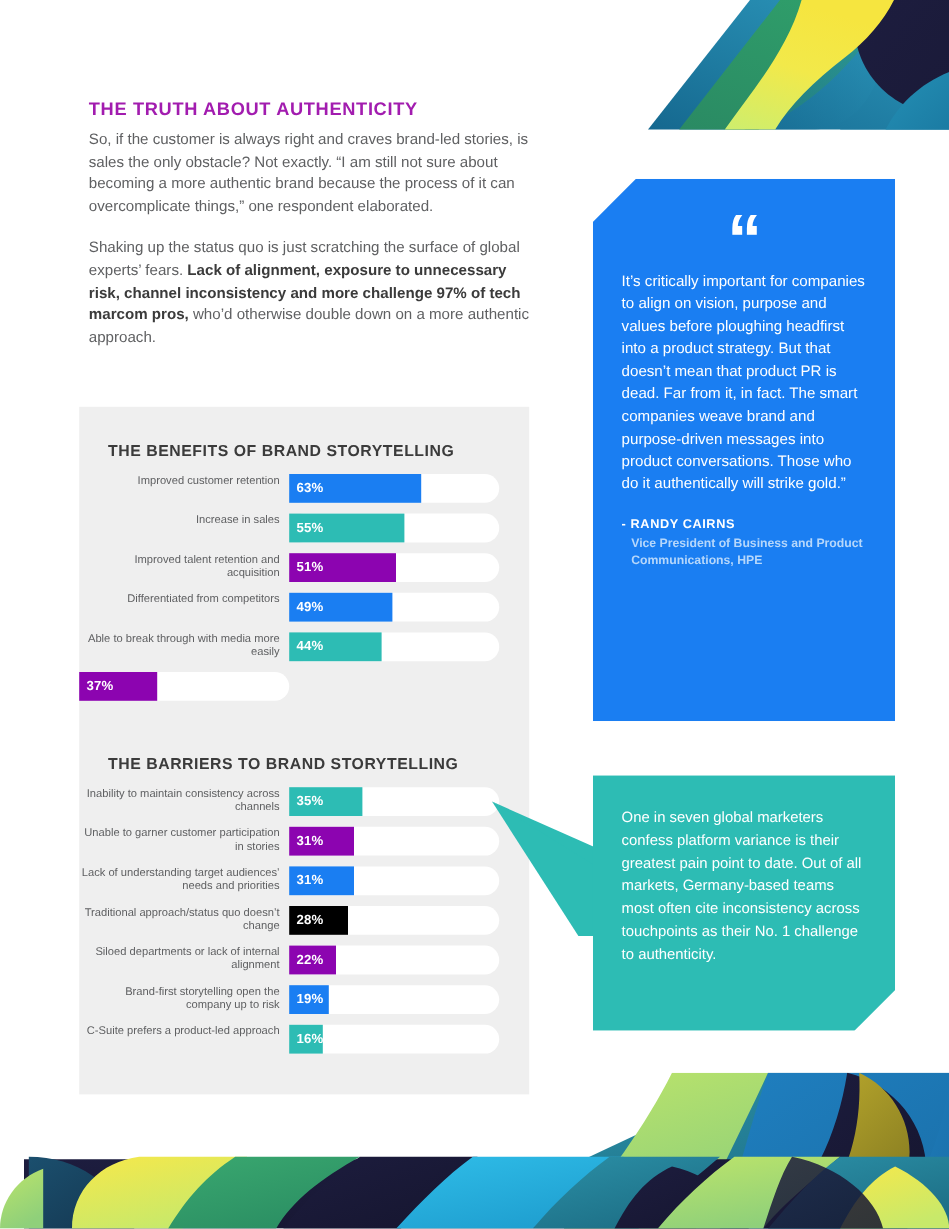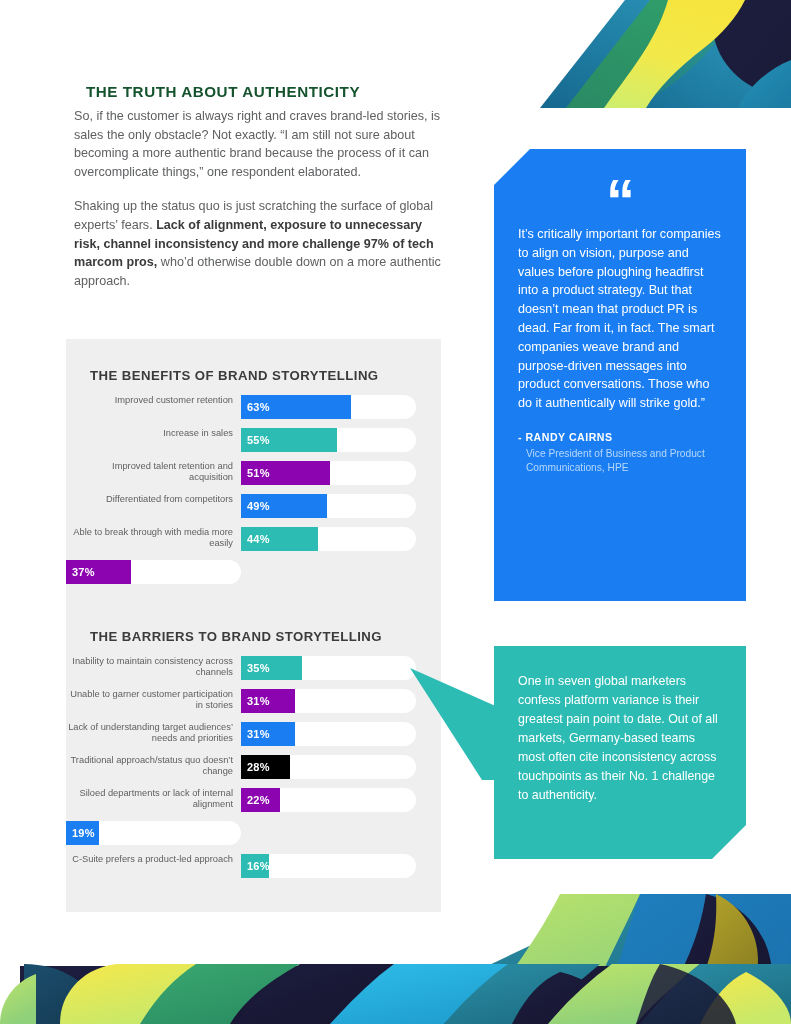--- a/index.html
+++ b/index.html
@@ -43,22 +43,22 @@
   #article {
     position: absolute;
     left: 74px;
     top: 82px;
     width: 368px;
   }
   #article-heading {
     font-size: 15.2px;
     font-weight: bold;
     letter-spacing: 0.55px;
-    color: #14532d;
-    margin: 0 0 6px 12px;
+    color: #a21caf;
+    margin: 0 0 6px 0;
     line-height: 1.25;
   }
   .body-par {
     font-size: 12.6px;
     line-height: 18.6px;
     color: #5f6062;
     margin: 0 0 16px 0;
     font-weight: 300;
   }
   .body-par:last-child { margin-bottom: 0; }
@@ -169,21 +169,21 @@
     font-size: 10.6px;
     font-weight: bold;
     letter-spacing: 0.5px;
     color: #ffffff;
   }
   #quote-role {
     margin: 4px 0 0 8px;
     font-size: 10.2px;
     line-height: 14px;
     color: #b6d7fb;
-    font-weight: 400;
+    font-weight: 700;
   }
 
   
   #callout-card {
     position: absolute;
     left: 494px;
     top: 646px;
     width: 252px;
     height: 213px;
     background: #2dbcb4;
@@ -345,20 +345,21 @@
           </div>
           <div class="bar-row">
             <div class="bar-label">Siloed departments or lack of internal alignment</div>
             <div class="bar-track">
               <div class="bar-fill" style="width: 22%; background: rgb(140, 4, 176);">
                 <span class="bar-value">22%</span>
               </div>
             </div>
           </div>
           <div class="bar-row">
+            <div class="bar-label">Brand-first storytelling open the company up to risk</div>
             <div class="bar-track">
               <div class="bar-fill" style="width: 19%; background: rgb(26, 126, 242);">
                 <span class="bar-value">19%</span>
               </div>
             </div>
           </div>
           <div class="bar-row">
             <div class="bar-label">C-Suite prefers a product-led approach</div>
             <div class="bar-track">
               <div class="bar-fill" style="width: 16%; background: rgb(45, 188, 180);">

